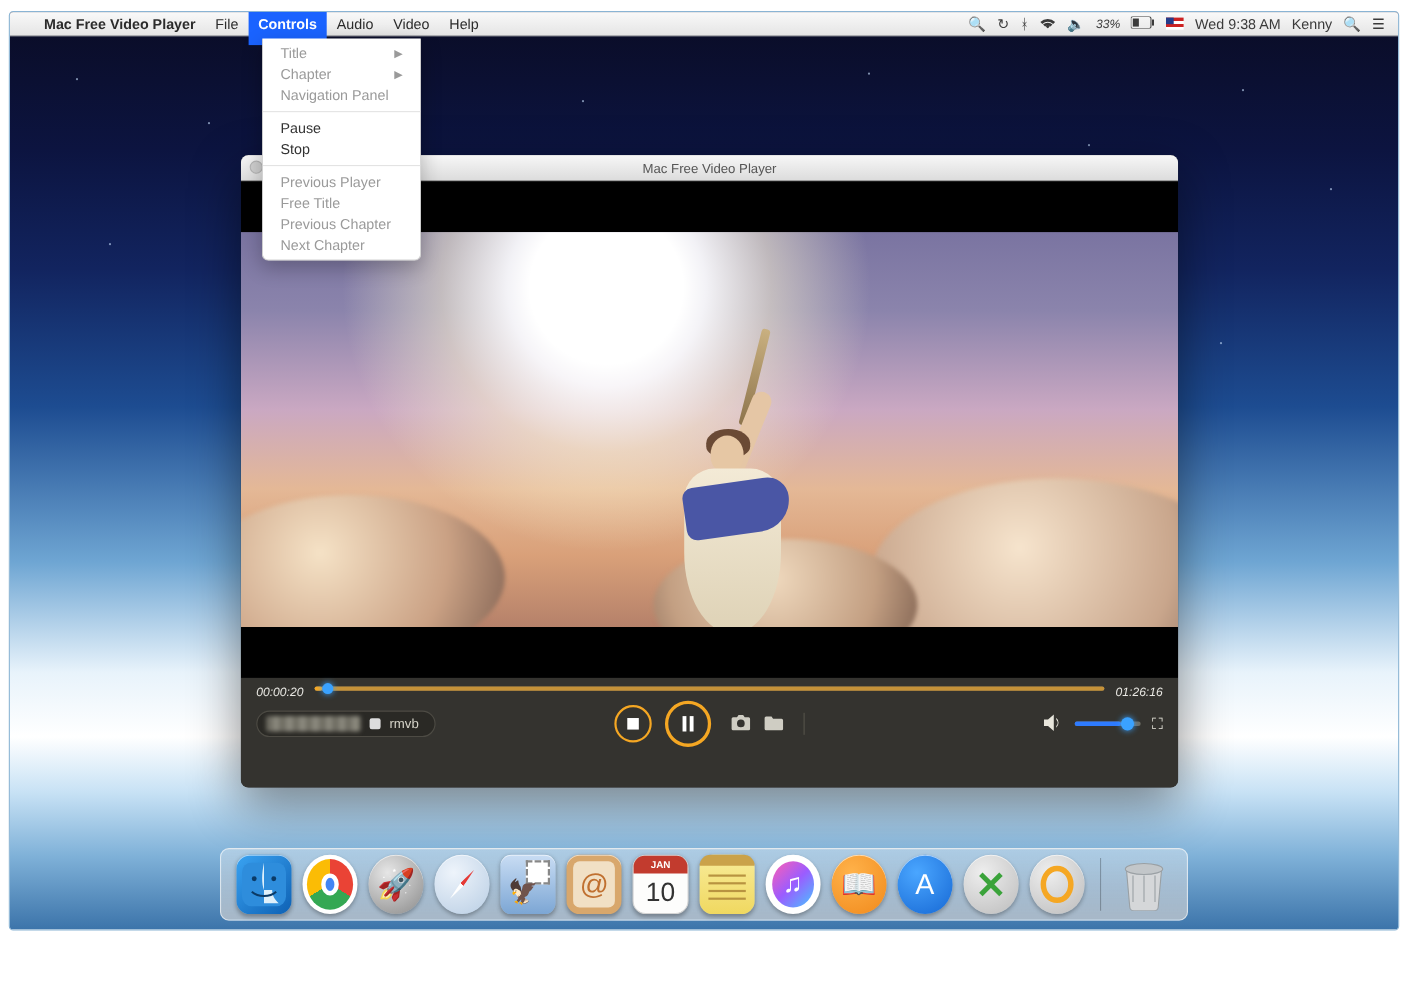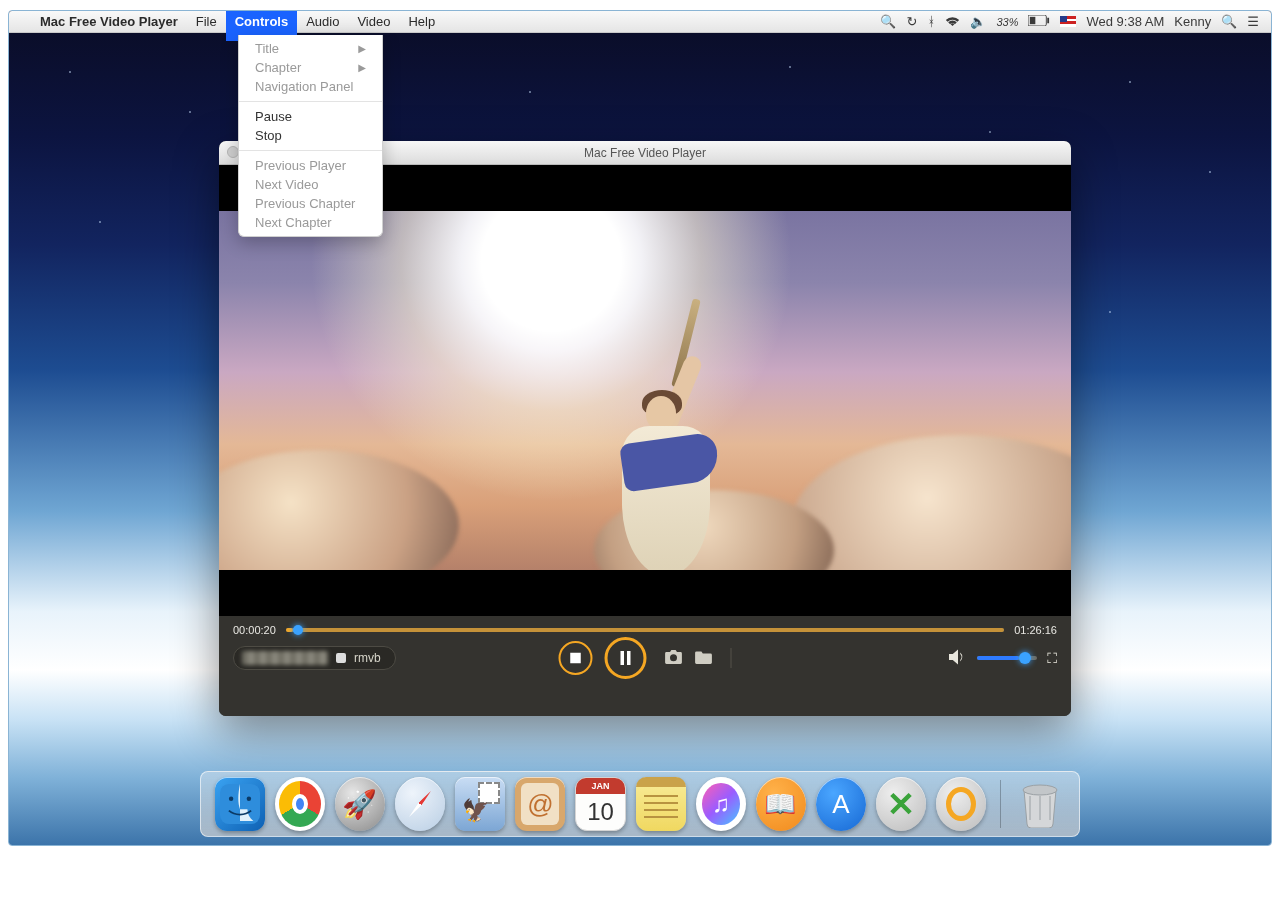--- a/index.html
+++ b/index.html
@@ -44,21 +44,21 @@
 .c3{width:240px;height:120px;left:44%;bottom:-40px;background:radial-gradient(circle at 45% 30%,#efd9be,#c39f82 60%,#745849);}
 .figure{position:absolute;left:44%;bottom:0;width:140px;height:260px;}
 .torch{position:absolute;left:88px;top:-12px;width:8px;height:90px;background:linear-gradient(#c9b080,#8d744c);transform:rotate(14deg);border-radius:3px;}
 .arm{position:absolute;left:78px;top:44px;width:18px;height:78px;background:#e5c6a5;border-radius:9px;transform:rotate(22deg);}
 .head{position:absolute;left:52px;top:86px;width:30px;height:34px;background:#e6c7a4;border-radius:50% 50% 45% 45%;}
 .hair{position:absolute;left:48px;top:80px;width:40px;height:26px;background:#6a4a35;border-radius:50% 50% 40% 40%;}
 .dress{position:absolute;left:28px;top:116px;width:88px;height:150px;background:linear-gradient(#f3ead6,#ded2b6);border-radius:30px 30px 48px 48px/30px 30px 80px 80px;}
 .sash{position:absolute;left:28px;top:128px;width:96px;height:48px;background:#4a56a5;border-radius:20px 40px 60px 20px;transform:rotate(-8deg);}
 
 .panel{height:100px;background:#34332f;color:#ddd;font-size:12px;}
-.progress{display:flex;align-items:center;gap:10px;padding:8px 14px 4px;}
+.progress{display:flex;align-items:flex-start;gap:10px;padding:8px 14px 4px;font-style:italic;}
 .time{color:#e9e8e3;font-size:11px;font-variant-numeric:tabular-nums;}
 .track{flex:1;height:4px;background:#6e6c62;border-radius:2px;position:relative;}
 .fill{position:absolute;left:0;top:0;bottom:0;width:1%;background:#f5a723;border-radius:2px;}
 .remain{position:absolute;left:1%;right:0;top:0;bottom:0;background:#f5a723;opacity:.65;border-radius:0 2px 2px 0;}
 .phead{position:absolute;left:1%;top:-3px;width:10px;height:10px;background:#3aa2ff;border-radius:50%;box-shadow:0 0 6px #3aa2ff;}
 .ctrlrow{display:flex;align-items:center;padding:6px 14px;gap:12px;}
 .pill{display:flex;align-items:center;gap:8px;background:#2a2925;border:1px solid #4d4b44;border-radius:18px;padding:4px 14px 4px 8px;min-width:150px;}
 .fileblur{width:86px;height:14px;background:repeating-linear-gradient(90deg,#706e64 0 6px,#8a887c 6px 12px);filter:blur(2px);border-radius:2px;}
 .pill .dot{width:10px;height:10px;background:#ddd;border-radius:2px;}
 .filetext{color:#d6d4c9;font-size:12px;}
@@ -184,21 +184,21 @@
         <span>Pause</span>
       </div>
   <div class="dd-item">
         <span>Stop</span>
       </div>
   <div class="dd-sep"></div>
   <div class="dd-item dim">
         <span>Previous Player</span>
       </div>
   <div class="dd-item dim">
-        <span>Next Video</span>
+        <span>Free Title</span>
       </div>
   <div class="dd-item dim">
         <span>Previous Chapter</span>
       </div>
   <div class="dd-item dim">
         <span>Next Chapter</span>
       </div>
 </div>
 
 <div class="win">

